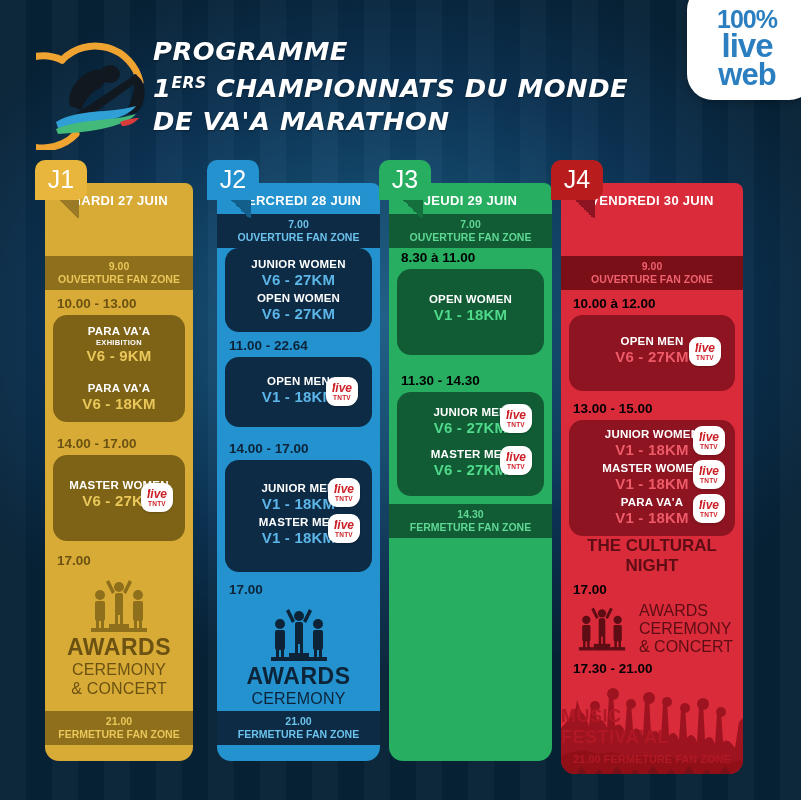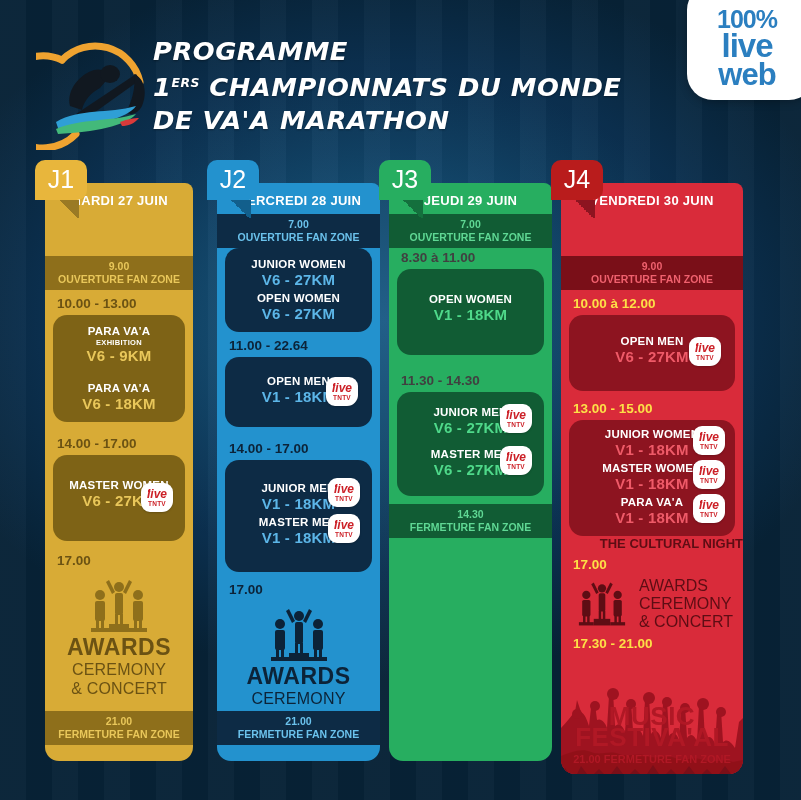--- a/index.html
+++ b/index.html
@@ -27,21 +27,21 @@
     font-family: "DejaVu Sans", sans-serif;
     font-style: italic; font-weight: 700;
     color:#fff; letter-spacing:0.5px;
     text-shadow: 0 1px 2px rgba(0,0,0,0.35);
     transform: scaleX(1.03);
     transform-origin: left center;
   }
   .t1 { font-size:25px; line-height:31px; }
   .t2 { font-size:25px; line-height:33px; }
   .t3 { font-size:25px; line-height:33px; }
-  .sup { font-size:12px; vertical-align:super; }
+  .sup { font-size:15px; vertical-align:super; }
 
   .badge100 {
     position:absolute; right:-14px; top:-16px;
     width:128px; height:116px;
     background:#fff;
     border-radius: 26px;
     box-shadow: 0 2px 8px rgba(0,0,0,0.25);
     display:flex; flex-direction:column;
     align-items:center; justify-content:center;
     padding-top:14px; padding-right:8px;
@@ -102,22 +102,22 @@
   .b-gold { background:#8e6f1b; color:#e9c75a; }
   .b-blue { background:#0d2b45; color:#6bc2ec; }
   .b-green{ background:#115c34; color:#5fd894; }
   .b-red  { background:#7a0f18; color:#f0616e; }
 
   .timelbl {
     font-size:13.5px; font-weight:700; padding:6px 0 4px 12px;
   }
   .tl-gold { color:#6b5213; }
   .tl-blue { color:#0c2338; }
-  .tl-green{ color:#404040; }
-  .tl-red  { color:#fde047; }
+  .tl-green{ color:#000000; }
+  .tl-red  { color:#000000; }
 
   .box {
     margin:0 8px; border-radius:14px; padding:8px 6px;
   }
   .bx-gold { background:#7e6316; }
   .bx-blue { background:#0d2b45; }
   .bx-green{ background:#115c34; }
   .bx-red  { background:#8d1420; }
 
   .race { text-align:center; position:relative; padding:1px 0; }
@@ -166,22 +166,22 @@
 
   .bottomband {
     position:absolute; left:0; right:0;
     text-align:center; font-weight:700; font-size:10.5px;
     line-height:13px; padding:4px 2px;
   }
 
   .crowd { position:absolute; left:0; right:0; bottom:0; height:118px; }
   .musictxt {
     position:absolute; left:0; right:0; bottom:26px;
-    text-align:center; color:#b01825;
-    font-weight:700; font-size:26px; line-height:21px;
+    text-align:left; color:#b01825;
+    font-weight:700; font-size:18px; line-height:21px;
     letter-spacing:0.5px;
   }
   .fermred {
     position:absolute; left:0; right:0; bottom:9px;
     text-align:center; color:#b01825;
     font-weight:700; font-size:11px;
   }
 </style>
 </head>
 <body>
@@ -455,21 +455,21 @@
       <div class="race">
         <div class="nm">PARA VA'A</div>
         <div class="ds ds-red">V1 - 18KM</div>
         <div class="tntv" style="right:4px; top:0px;">
           <div class="dot"></div>
           <div class="lv">live</div>
           <div class="tv">TNTV</div>
         </div>
       </div>
     </div>
-    <div style="text-align:right; font-weight:700; font-size:13px; color:#5e0d14; padding-bottom:4px;">THE CULTURAL NIGHT</div>
+    <div style="text-align:center; font-weight:700; font-size:17px; color:#5e0d14; padding-bottom:4px;">THE CULTURAL NIGHT</div>
     <div class="timelbl tl-red" style="padding-top:2px">17.00</div>
     <div class="awards-row">
       <svg width="66" height="56" viewBox="0 0 80 56">
         <g fill="#5e0d14">
           <circle cx="40" cy="9" r="5"></circle>
             <rect x="36" y="15" width="8" height="22" rx="2"></rect>
           <path d="M33,16 L27,4 L30,2 L36,14 Z"></path>
             <path d="M47,16 L53,4 L50,2 L44,14 Z"></path>
           <rect x="36" y="36" width="3" height="12"></rect>
             <rect x="41" y="36" width="3" height="12"></rect>

